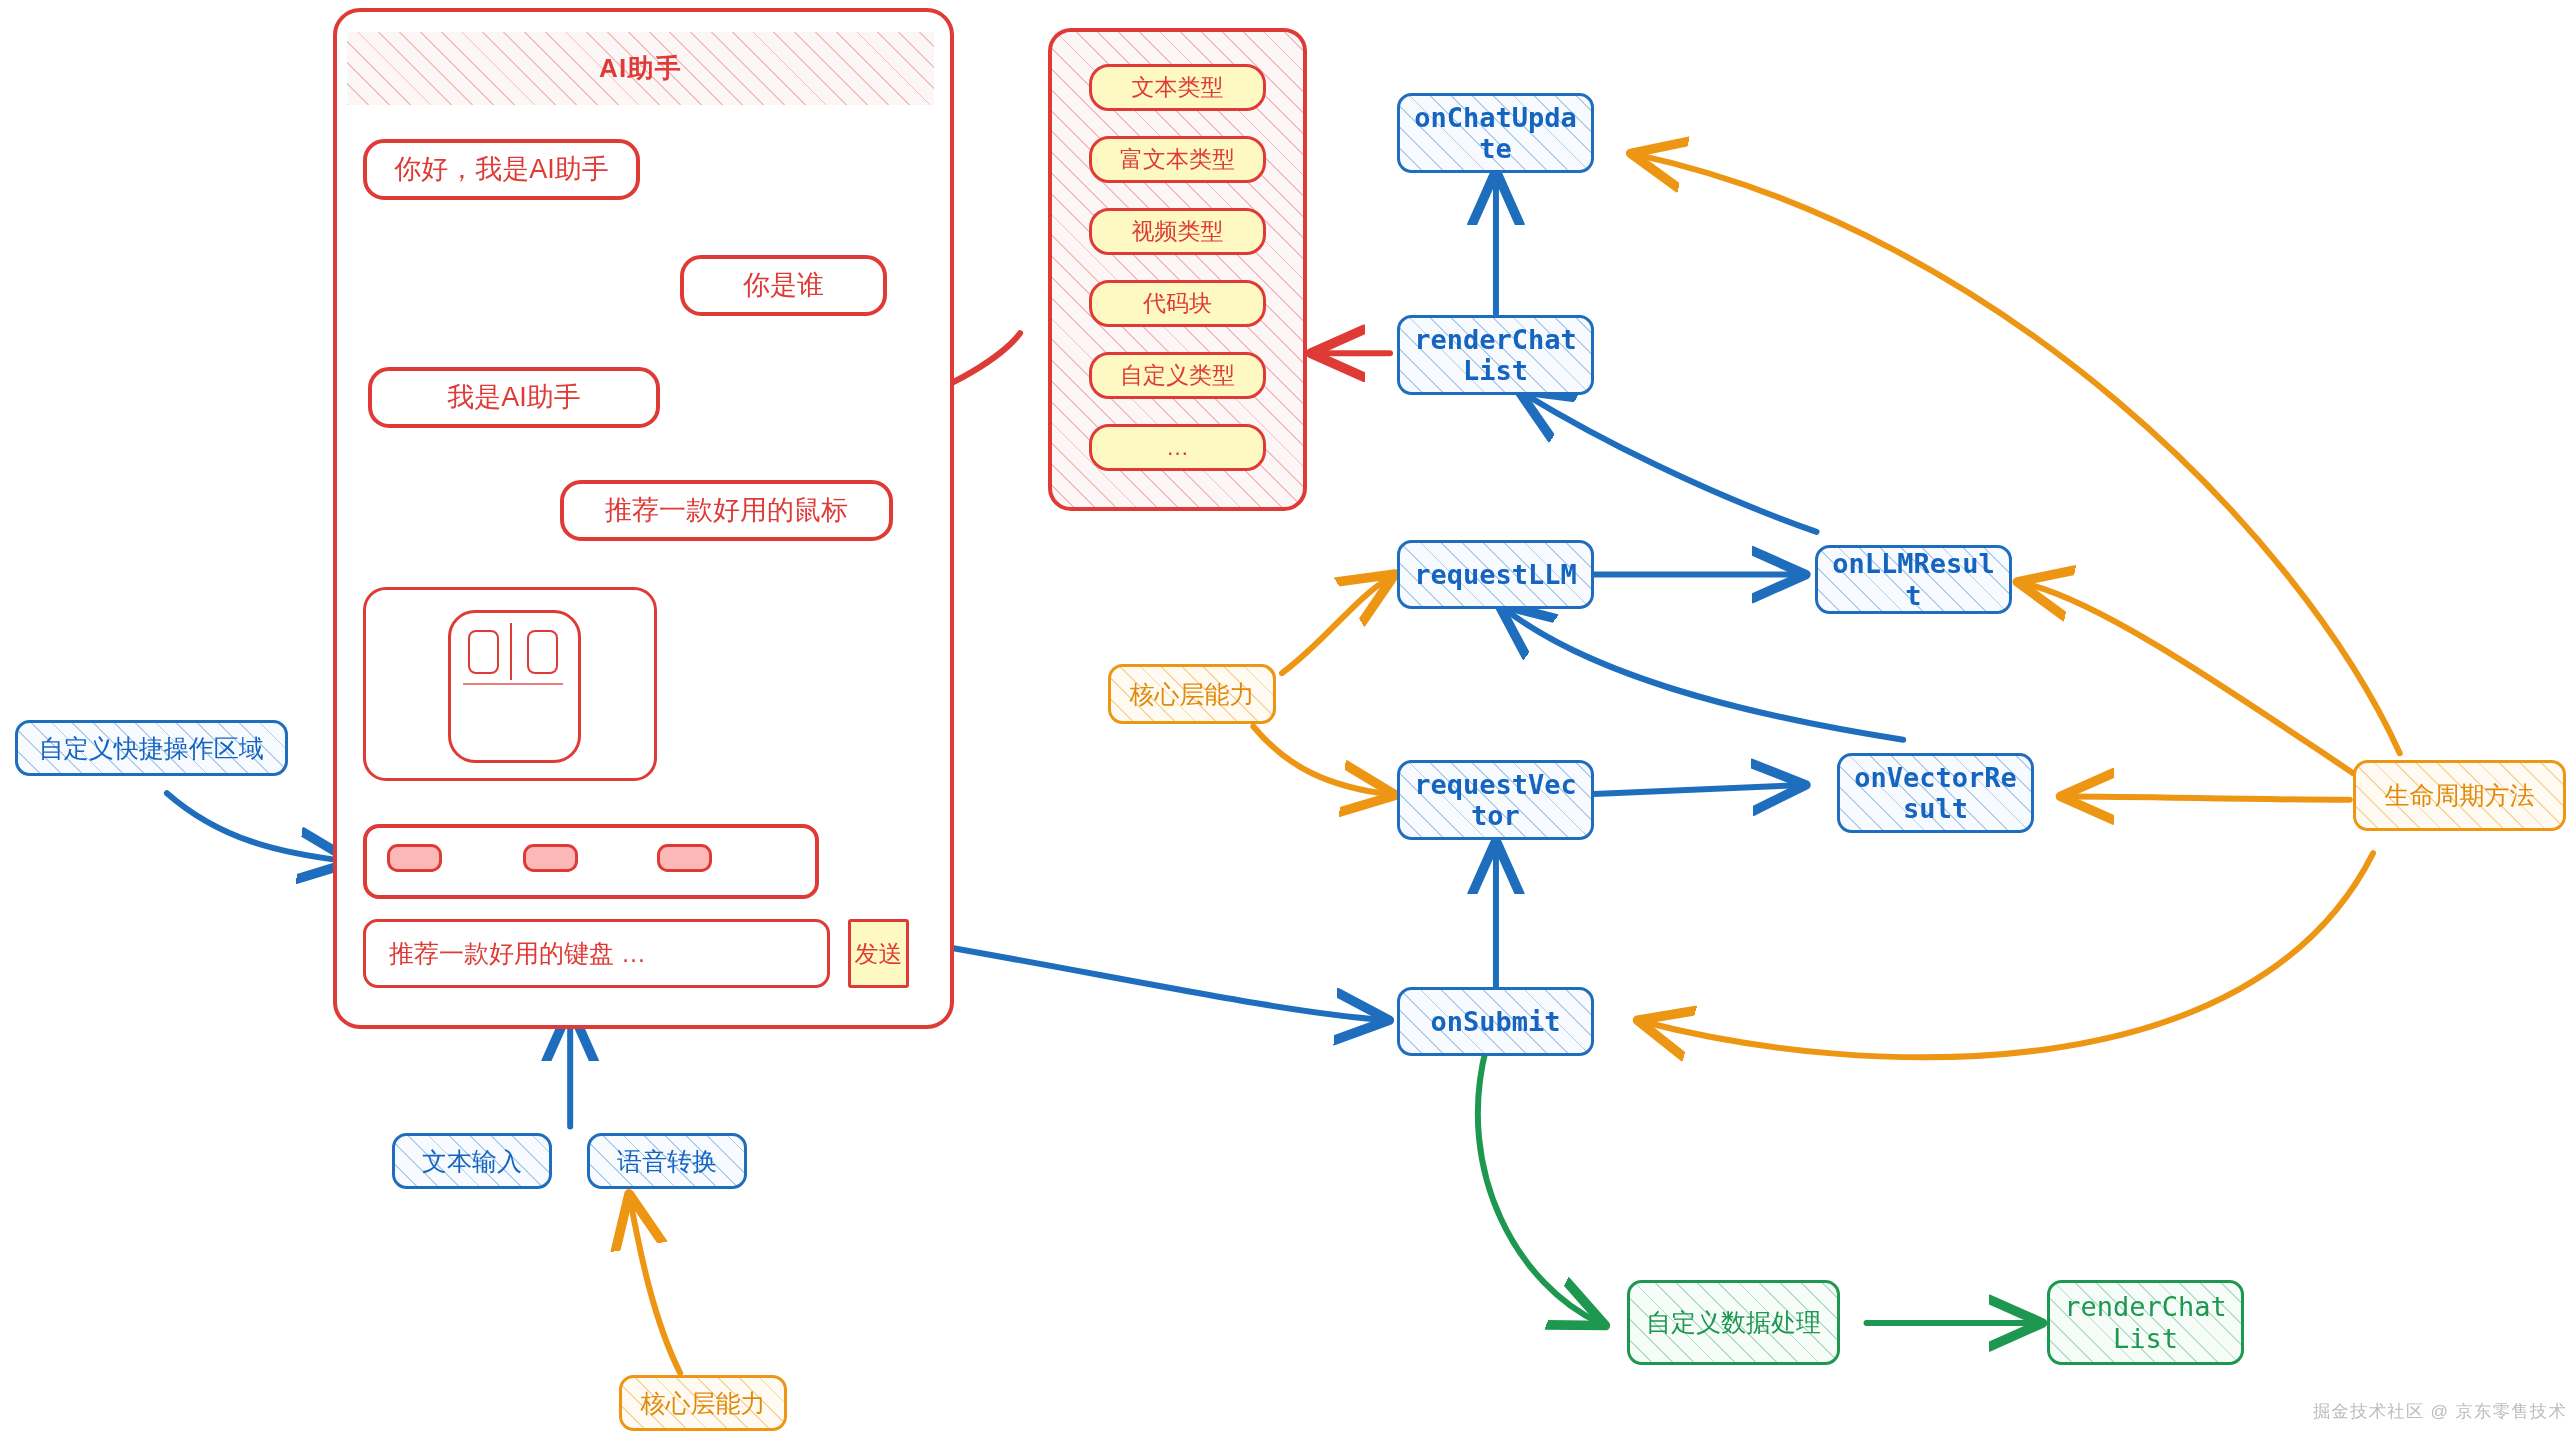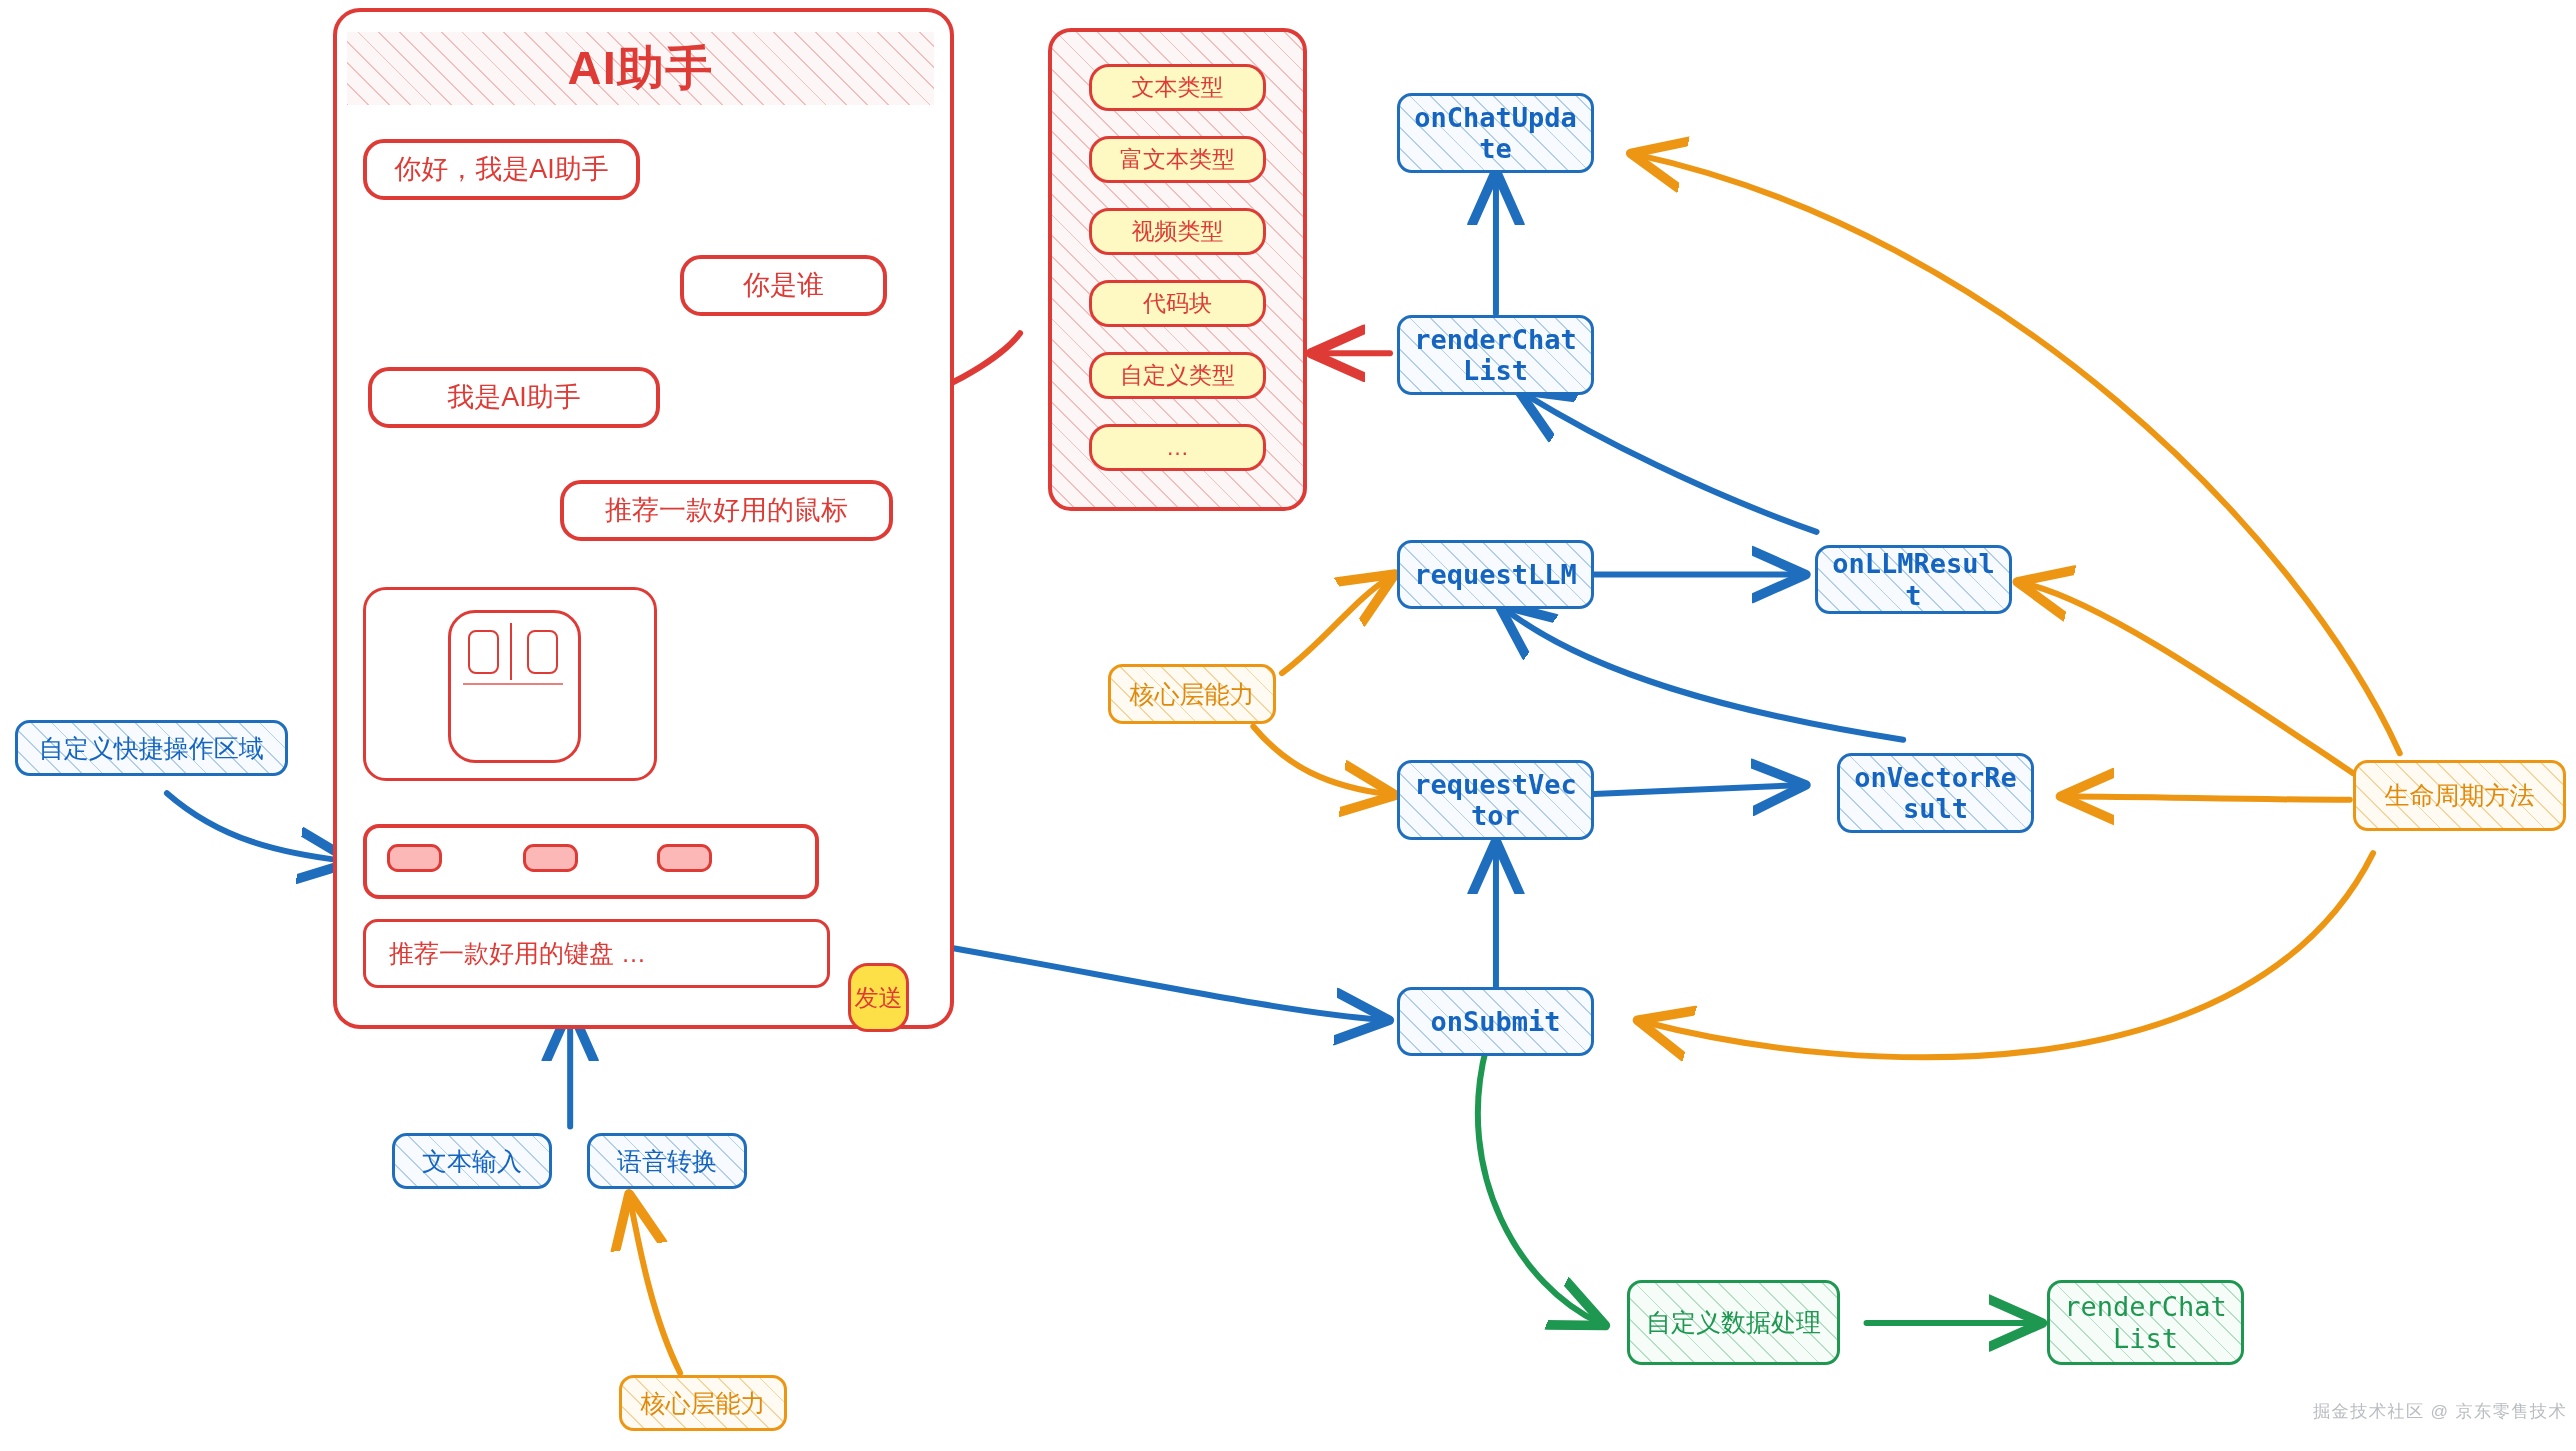--- a/index.html
+++ b/index.html
@@ -20,26 +20,26 @@
   .hatch-blue{background-color:#f7fbff;
      background-image:repeating-linear-gradient(45deg,
        rgba(31,110,190,.32) 0 1.3px, rgba(0,0,0,0) 1.3px 14.7px);}
   .hatch-orange{background-color:#fffaf2;
      background-image:repeating-linear-gradient(45deg,
        rgba(237,150,19,.38) 0 1.3px, rgba(0,0,0,0) 1.3px 14.7px);}
   .hatch-green{background-color:#f6fdf8;
      background-image:repeating-linear-gradient(45deg,
        rgba(30,151,80,.30) 0 1.3px, rgba(0,0,0,0) 1.3px 14.7px);}
 
-  .title{font-size:47px;font-weight:bold;color:#df3b36;letter-spacing:1.3px;}
+  .title{font-size:26px;font-weight:bold;color:#df3b36;letter-spacing:1.3px;}
   .type-chip{border:3.3px solid #df3b36;border-radius:20px;background:#fef9c3;color:#df3b36;
              font-size:23px;}
   .quick-chip{border:3.3px solid #df3b36;border-radius:10.7px;background:#fbb8b6;}
-  .send-btn{border:3.3px solid #df3b36;border-radius:20px;background:#fde047;color:#df3b36;
-            font-size:24px;margin-top:44px;}
+  .send-btn{border:3.3px solid #df3b36;border-radius:3px;background:#fef9c3;color:#df3b36;
+            font-size:24px;}
   .text-input{border:3.3px solid #df3b36;border-radius:14.7px;background:#fff;color:#df3b36;
               font-size:25px;justify-content:flex-start;padding-left:23px;}
 
   
   .n-blue{border:3.3px solid #1f6ebe;border-radius:14.7px;color:#1565c0;
           font-family:"DejaVu Sans Mono","Liberation Mono",monospace;
           font-size:27px;font-weight:bold;letter-spacing:0px;}
   .n-blue-cn{border:3.3px solid #1f6ebe;border-radius:14.7px;color:#1565c0;
           font-family:"Liberation Sans","DejaVu Sans",sans-serif;font-size:25px;}
   

